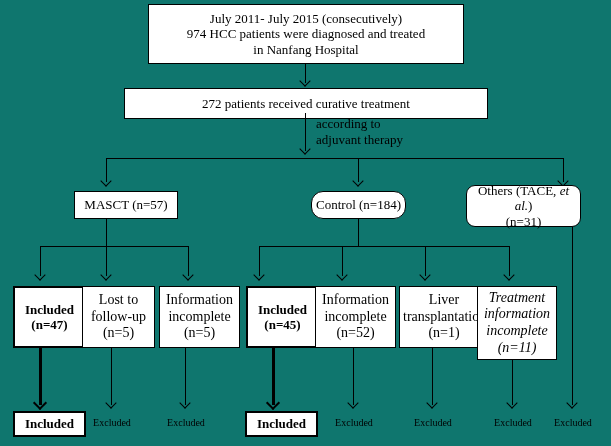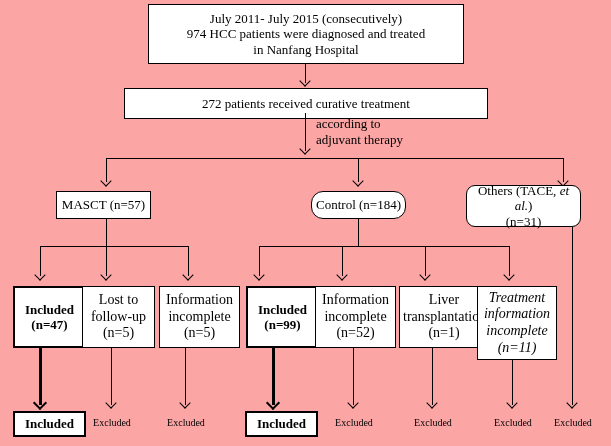--- a/index.html
+++ b/index.html
@@ -8,21 +8,21 @@
     background: #ffffff;
   }
   body {
     font-family: "Liberation Serif", "DejaVu Serif", serif;
     color: #000000;
   }
   #canvas {
     position: relative;
     width: 611px;
     height: 446px;
-    background: #fca5a5;
+    background: #0f766e;
     overflow: hidden;
   }
 
   
   .box {
     position: absolute;
     box-sizing: border-box;
     border: 1px solid #000;
     background: #fff;
     display: flex;
@@ -122,21 +122,21 @@
 
   <div class="vline" style="left:106px; top:158px; height:24px;"></div>
   <div class="arrow" style="left:102px; top:177px;"></div>
 
   <div class="vline" style="left:358px; top:158px; height:24px;"></div>
   <div class="arrow" style="left:354px; top:177px;"></div>
 
   <div class="vline" style="left:563px; top:158px; height:24px;"></div>
   <div class="arrow" style="left:559px; top:177px;"></div>
 
-  <div class="box" style="left:56px; top:191px; width:95px; height:28px;">
+  <div class="box" style="left:74px; top:191px; width:104px; height:28px;">
     <div class="inner">
       <div>MASCT (n=57)</div>
     </div>
   </div>
 
   <div class="box" style="left:311px; top:191px; width:95px; height:28px;border-radius:12px;">
     <div class="inner">
       <div>Control (n=184)</div>
     </div>
   </div>
@@ -196,21 +196,21 @@
     <div class="inner">
       <div>Information</div>
       <div>incomplete</div>
       <div>(n=5)</div>
     </div>
   </div>
 
   <div class="box bold" style="left:238px; top:286px; width:73px; height:62px;">
     <div class="inner">
       <div>Included</div>
-      <div>(n=99)</div>
+      <div>(n=45)</div>
     </div>
   </div>
 
   <div class="box small" style="left:315px; top:286px; width:81px; height:62px;">
     <div class="inner">
       <div>Information</div>
       <div>incomplete</div>
       <div>(n=52)</div>
     </div>
   </div>

